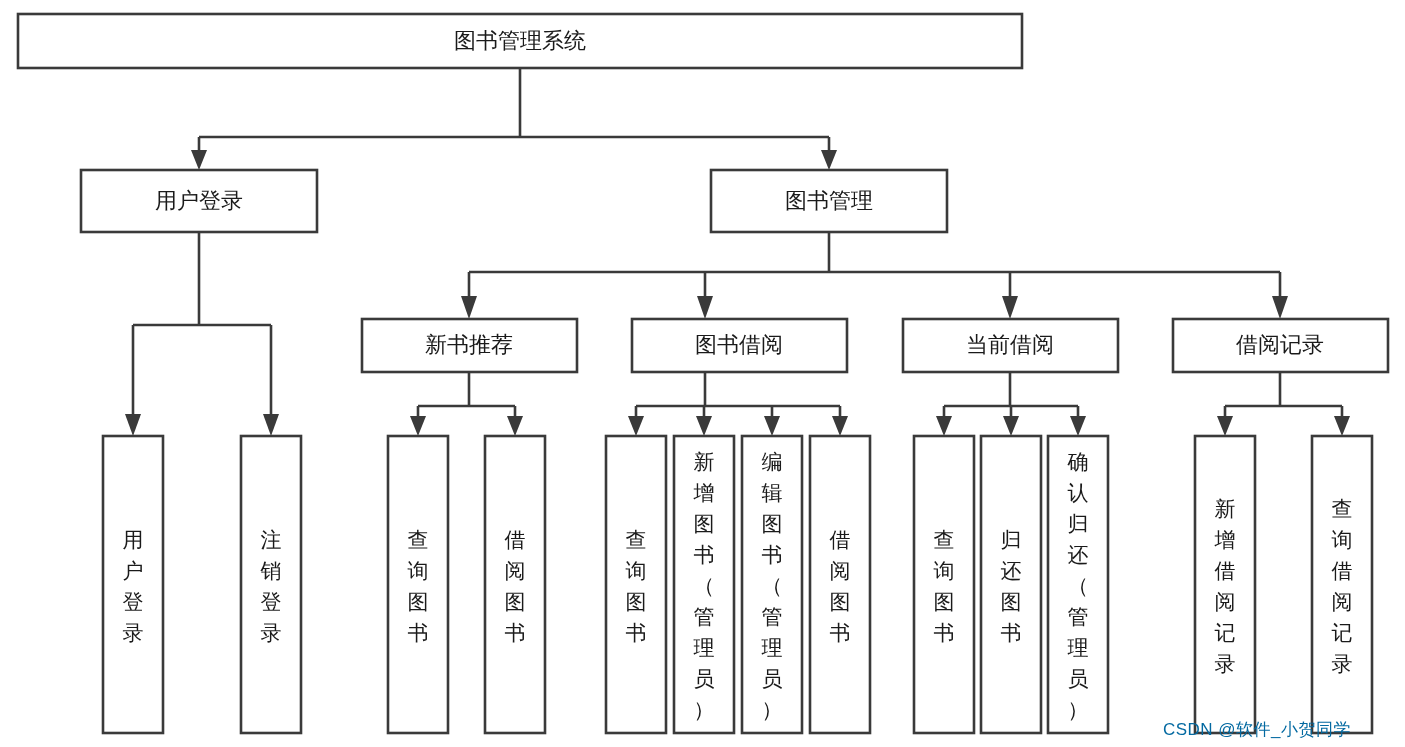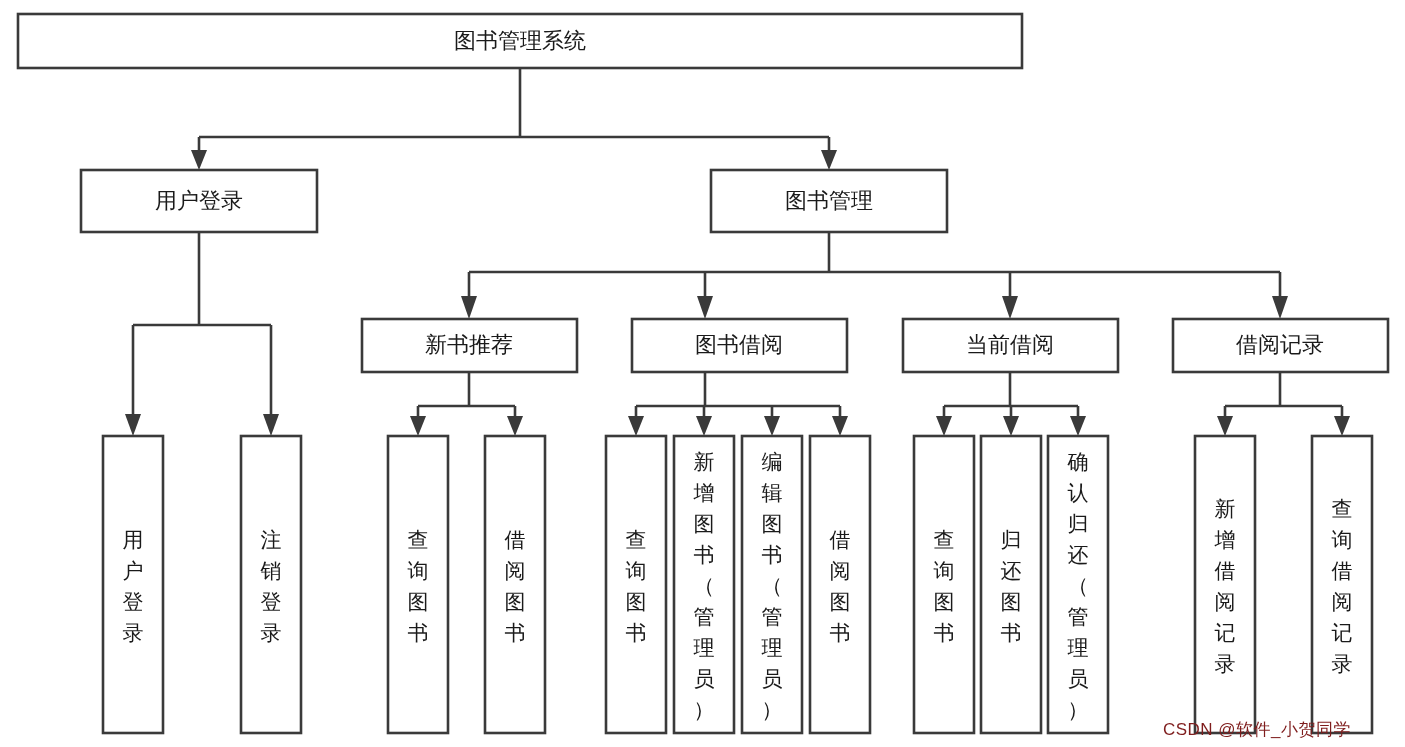--- a/index.html
+++ b/index.html
@@ -50,21 +50,21 @@
   .node-label-vertical {
     fill: #1a1a1a;
     font-family: "Liberation Sans", sans-serif;
     font-size: 21px;
     text-anchor: middle;
   }
   .watermark {
     position: absolute;
     right: 8px;
     bottom: 6px;
-    color: #7f1d1d;
+    color: #0369a1;
     font-family: "Liberation Sans", sans-serif;
     font-size: 17px;
     letter-spacing: 0.5px;
     white-space: nowrap;
     pointer-events: none;
   }
 </style>
 </head>
 <body>
 

